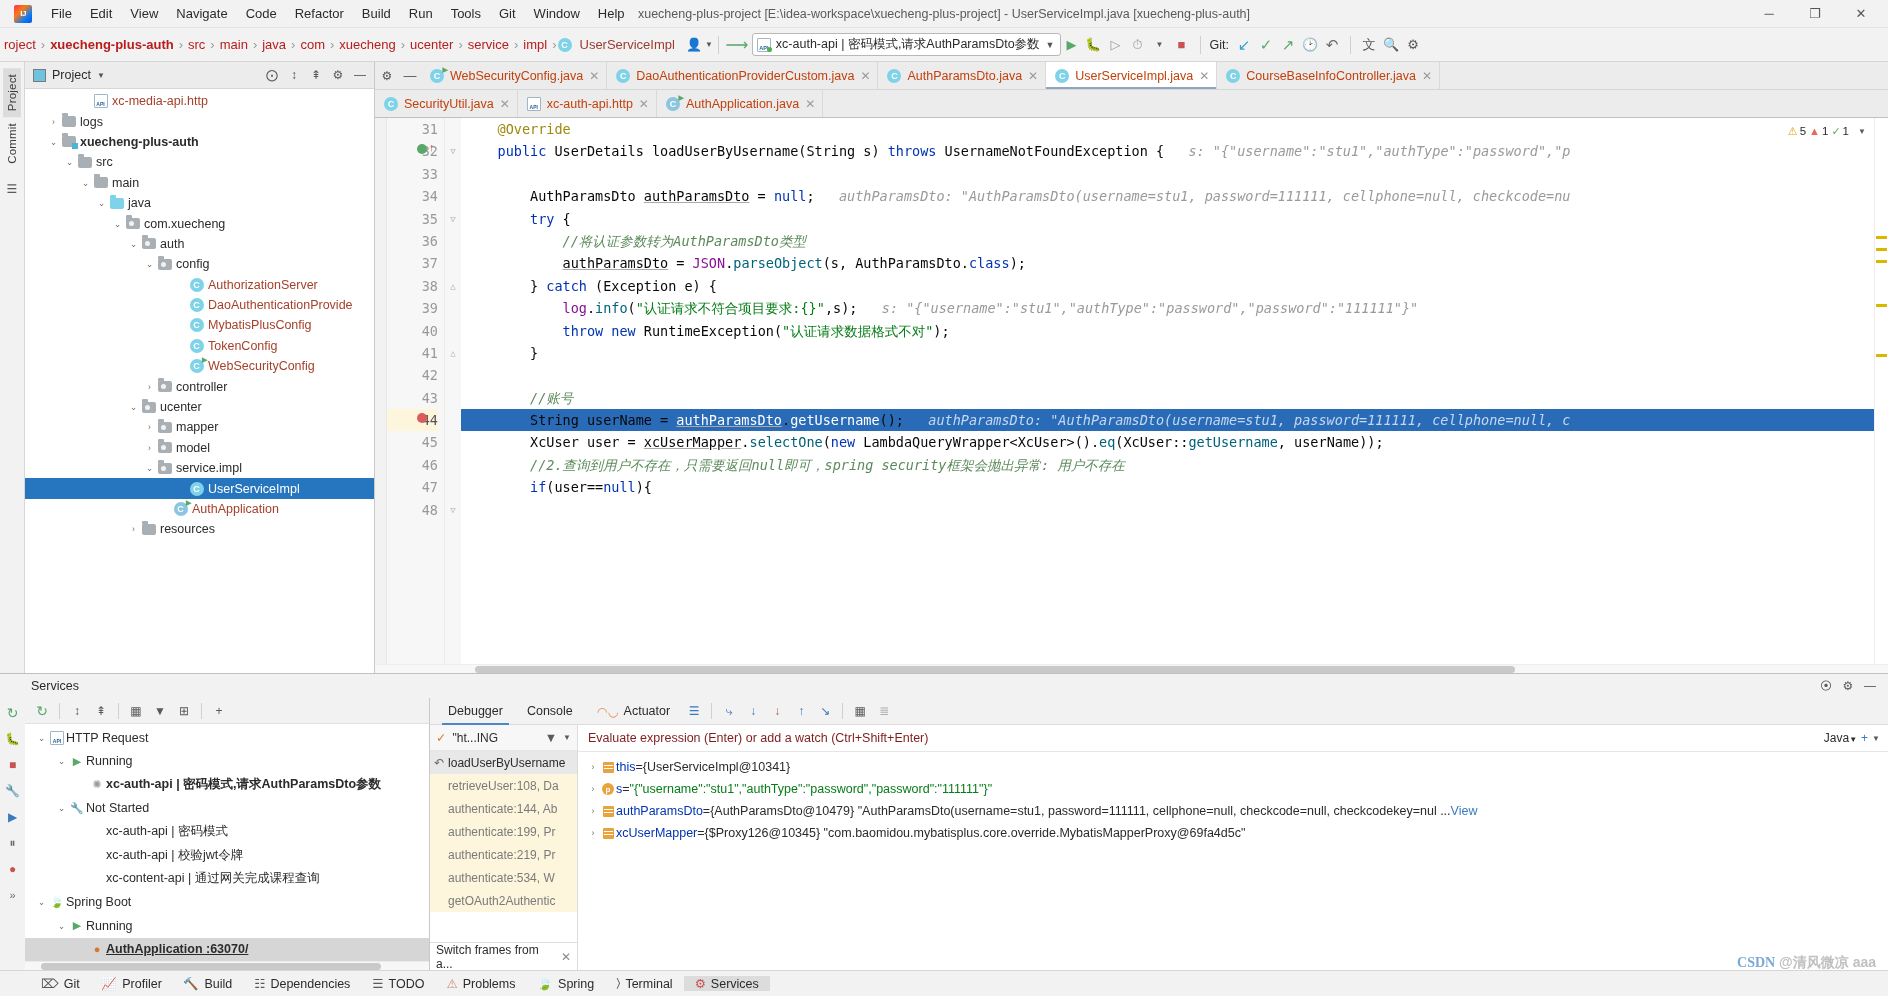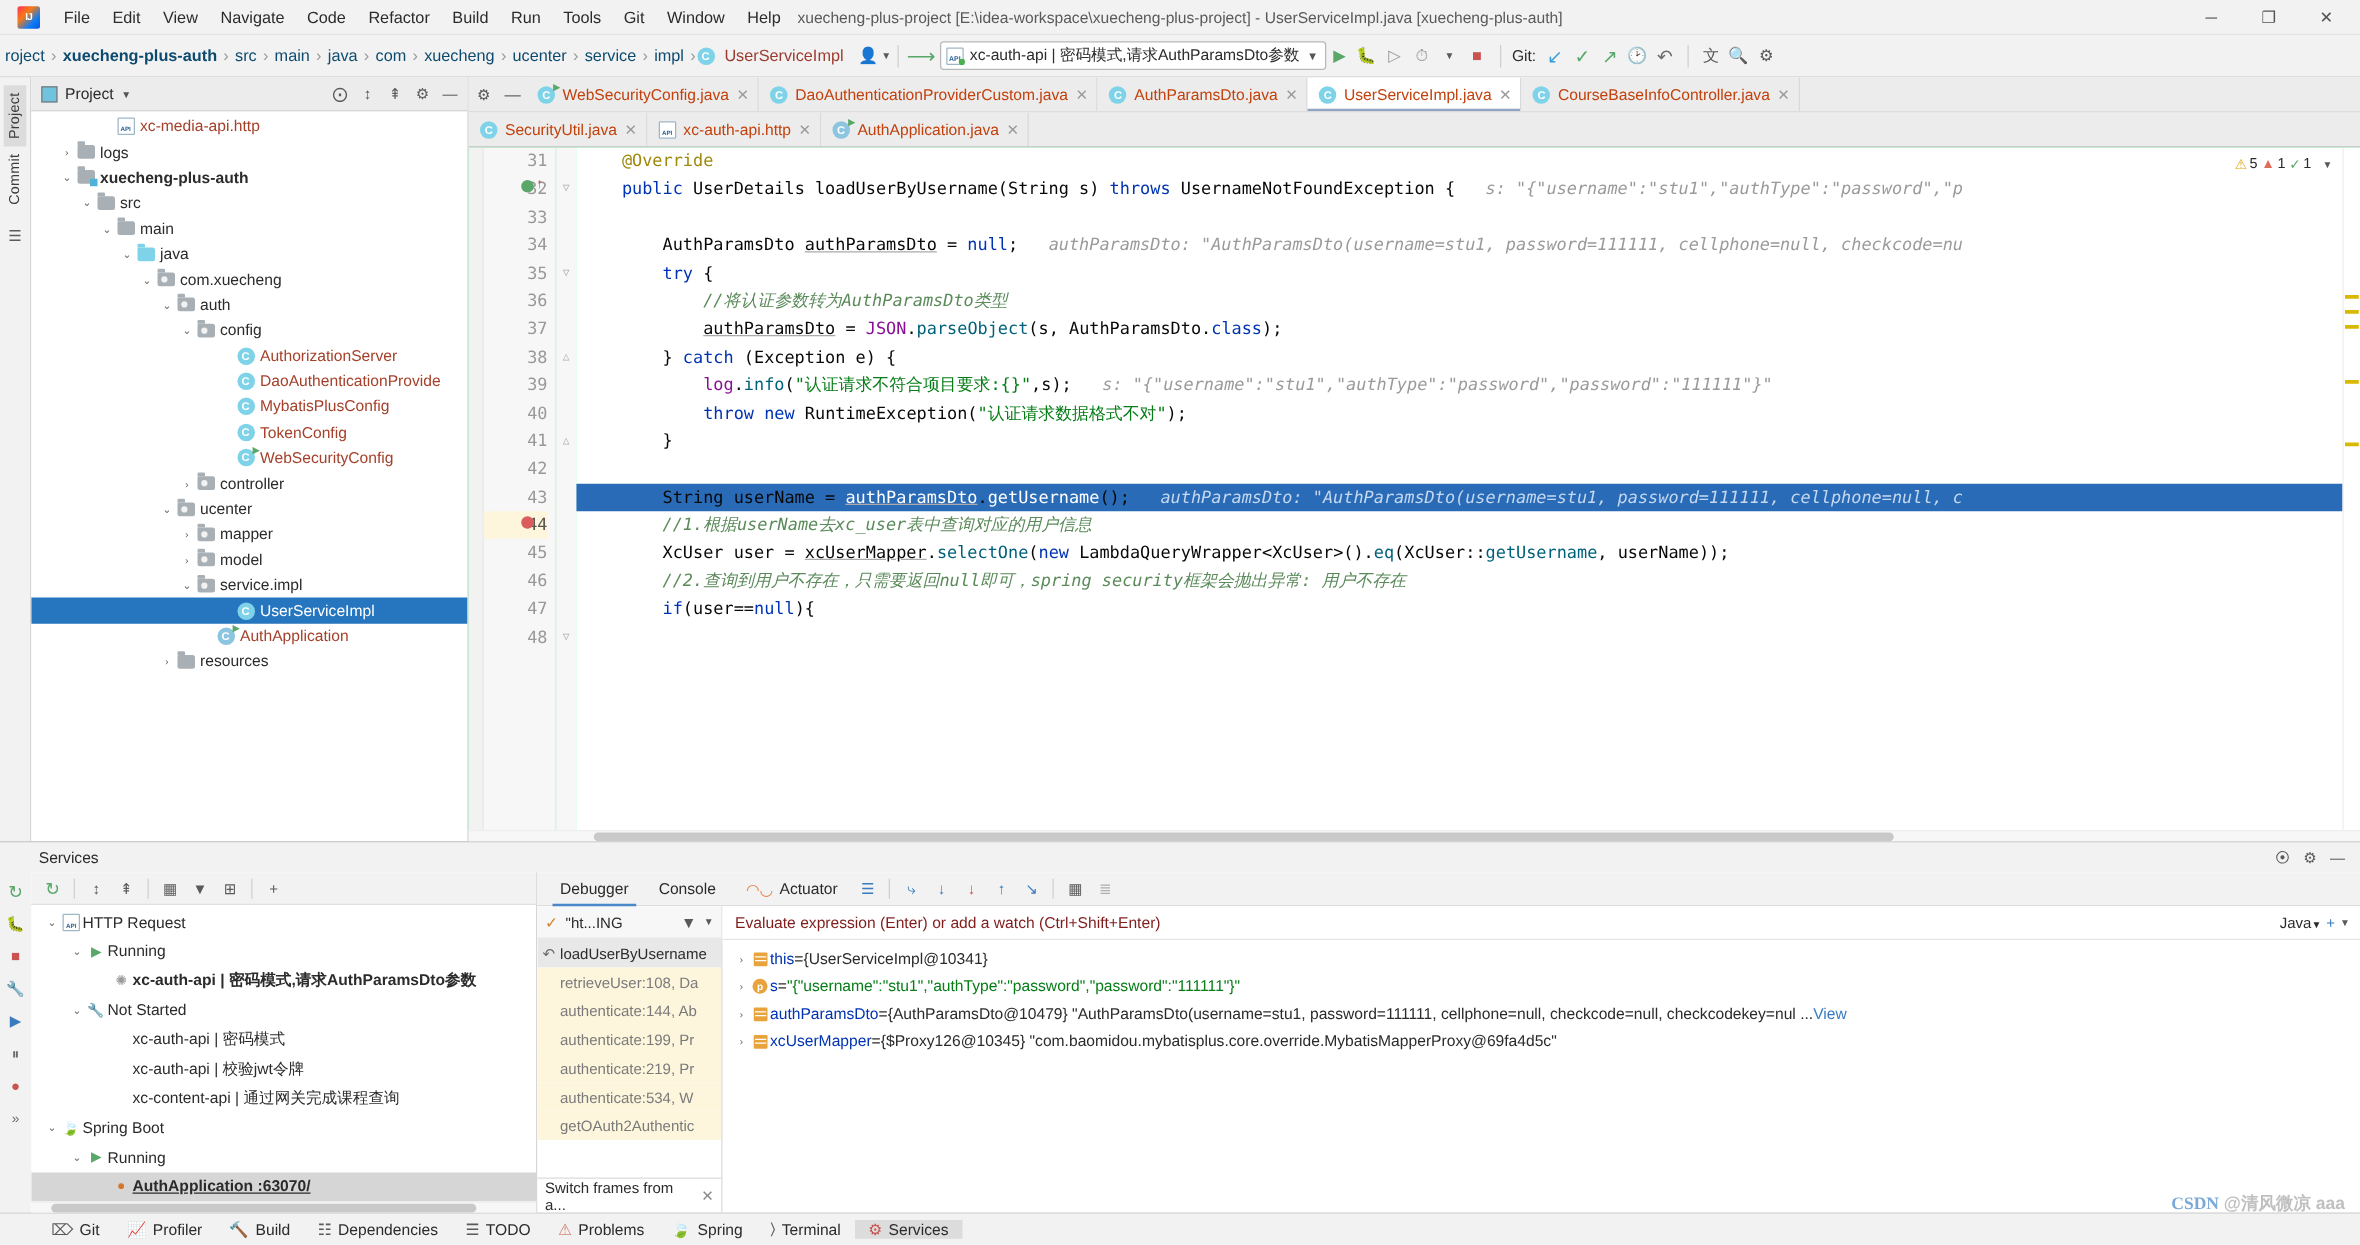--- a/index.html
+++ b/index.html
@@ -47,21 +47,21 @@
   }
 
   
   .navbar {
     height: 34px; flex: 0 0 34px;
     display: flex; align-items: center;
     background: #f2f2f2; border-bottom: 1px solid #d6d6d6;
     padding-left: 0px; overflow: hidden;
   }
   .crumbs { display: flex; align-items: center; white-space: nowrap; }
-  .crumb { font-size: 13px; color: #0c4a6e; padding: 2px 4px; }
+  .crumb { font-size: 13px; color: #b91c1c; padding: 2px 4px; }
   .crumb.bold { font-weight: bold; }
   .crumb.cls { color: #9c3b2e; }
   .crumb-sep { color: #9a9a9a; font-size: 13px; padding: 0 1px; }
   .crumb-ico {
     width: 14px; height: 14px; border-radius: 50%;
     background: #7fd3e8; color: #fff; font-size: 9px; font-weight: bold;
     display: inline-flex; align-items: center; justify-content: center;
     margin-right: 4px; flex: 0 0 14px;
   }
   .tb-sep { width: 1px; height: 18px; background: #cfcfcf; margin: 0 7px; }
@@ -678,22 +678,22 @@
             <div class="codeln">        </div>
             <div class="codeln">        AuthParamsDto <span class="undl">authParamsDto</span> = <span class="kw">null</span>;   <span class="hint">authParamsDto: "AuthParamsDto(username=stu1, password=111111, cellphone=null, checkcode=nu</span></div>
             <div class="codeln">        <span class="kw">try</span> {</div>
             <div class="codeln">            <span class="cmtz">//将认证参数转为AuthParamsDto类型</span></div>
             <div class="codeln">            <span class="undl">authParamsDto</span> = <span class="fld">JSON</span>.<span class="mth">parseObject</span>(s, AuthParamsDto.<span class="kw">class</span>);</div>
             <div class="codeln">        } <span class="kw">catch</span> (Exception e) {</div>
             <div class="codeln">            <span class="fld">log</span>.<span class="mth">info</span>(<span class="str">"认证请求不符合项目要求:{}"</span>,s);   <span class="hint">s: "{"username":"stu1","authType":"password","password":"111111"}"</span></div>
             <div class="codeln">            <span class="kw">throw</span> <span class="kw">new</span> RuntimeException(<span class="str">"认证请求数据格式不对"</span>);</div>
             <div class="codeln">        }</div>
             <div class="codeln">        </div>
+            <div class="codeln">        <span class="cmtz">//账号</span></div>
             <div class="codeln hl">        String userName = <span class="undl">authParamsDto</span>.<span class="mth">getUsername</span>();   <span class="hint">authParamsDto: "AuthParamsDto(username=stu1, password=111111, cellphone=null, c</span></div>
-            <div class="codeln">        <span class="cmtz">//1.根据userName去xc_user表中查询对应的用户信息</span></div>
             <div class="codeln">        XcUser user = <span class="undl">xcUserMapper</span>.<span class="mth">selectOne</span>(<span class="kw">new</span> LambdaQueryWrapper&lt;XcUser&gt;().<span class="mth">eq</span>(XcUser::<span class="mth">getUsername</span>, userName));</div>
             <div class="codeln">        <span class="cmtz">//2.查询到用户不存在，只需要返回null即可，spring security框架会抛出异常: 用户不存在</span></div>
             <div class="codeln">        <span class="kw">if</span>(user==<span class="kw">null</span>){</div>
           </div>
       </div>
       <div class="hscroll">
         <div class="thumb"></div>
       </div>
     </div>
   </div>

